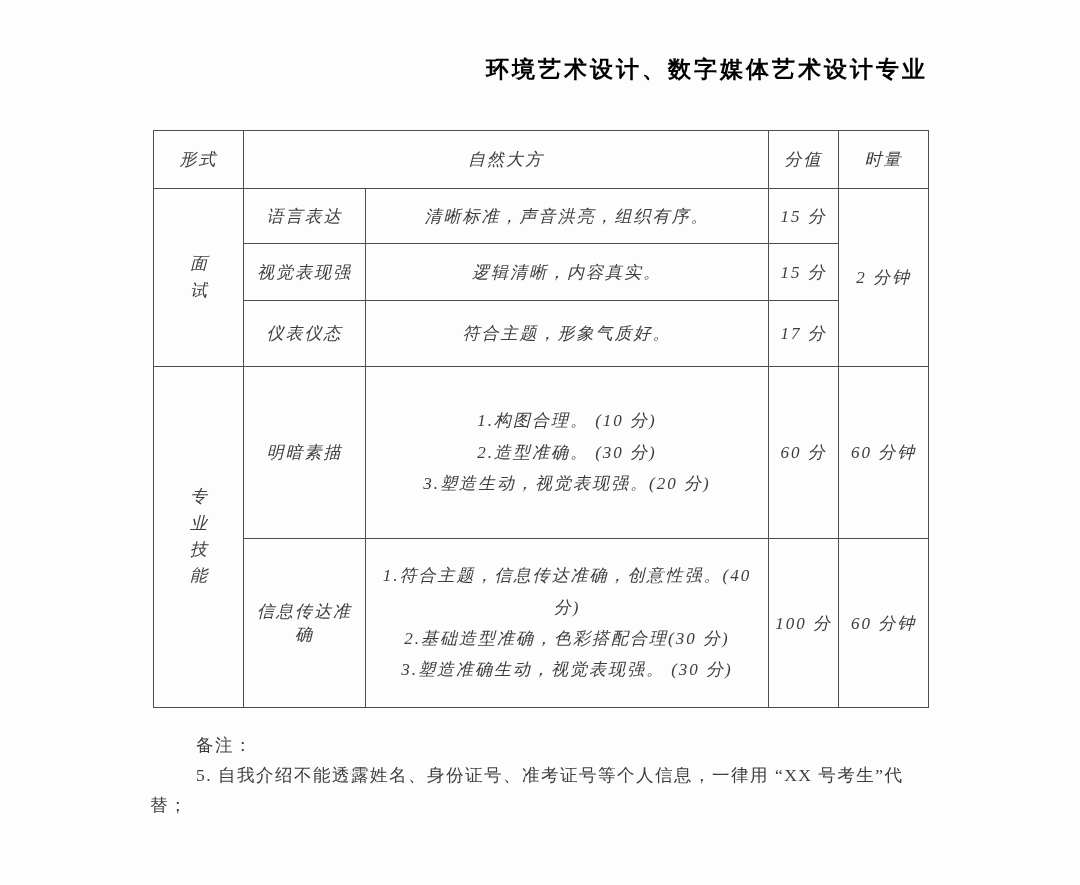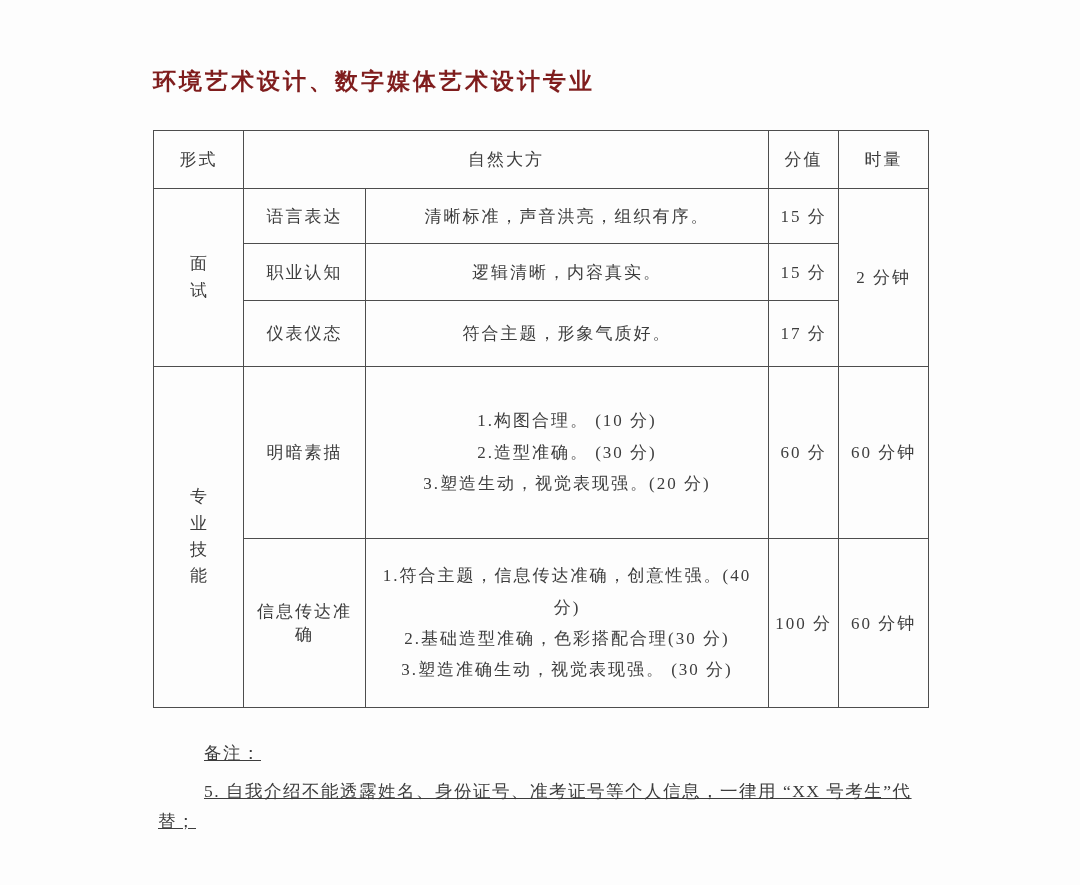--- a/index.html
+++ b/index.html
@@ -11,38 +11,39 @@
     height: 885px;
     position: relative;
     background: #fdfdfd;
     font-family: "Liberation Serif", "DejaVu Serif", serif;
     color: #3d3d3d;
     overflow: hidden;
   }
   .page-title {
     position: absolute;
     left: 153px;
-    top: 66px;
+    top: 54px;
     width: 775px;
-    text-align: left;
+    text-align: right;
     font-size: 23px;
     font-weight: bold;
     letter-spacing: 3px;
-    color: #7f1d1d;
+    color: #000000;
   }
   table.exam-table {
     position: absolute;
     left: 153px;
     top: 130px;
     border-collapse: collapse;
     table-layout: fixed;
     width: 775px;
     font-size: 17px;
     letter-spacing: 2px;
     color: #3d3d3d;
+    font-style: italic;
   }
   table.exam-table td {
     border: 1px solid #4d4d4d;
     text-align: center;
     vertical-align: middle;
     padding: 2px 4px;
     box-sizing: border-box;
   }
   td.cell-requirement-simple {
     text-align: left;
@@ -69,24 +70,23 @@
     position: absolute;
     left: 150px;
     top: 730px;
     width: 800px;
     font-size: 17.5px;
     letter-spacing: 1.5px;
     line-height: 30px;
     color: #3d3d3d;
   }
   .notes p {
-    margin: 8px;
+    margin: 0;
     text-indent: 46px;
     white-space: pre-line;
-    text-decoration: underline;
   }
 </style>
 </head>
 <body>
 
 <div class="page-title">环境艺术设计、数字媒体艺术设计专业</div>
 
 <table class="exam-table">
   <colgroup>
     <col style="width:90px">
@@ -104,21 +104,21 @@
     </tr>
     <tr class="row-r1">
       <td rowspan="3" class="cell-vertical">面
 试</td>
       <td>语言表达</td>
       <td class="cell-requirement-simple">清晰标准，声音洪亮，组织有序。</td>
       <td>15 分</td>
       <td rowspan="3">2 分钟</td>
     </tr>
     <tr class="row-r2">
-      <td>职业认知</td>
+      <td>视觉表现强</td>
       <td class="cell-requirement-simple">逻辑清晰，内容真实。</td>
       <td>15 分</td>
     </tr>
     <tr class="row-r3">
       <td>仪表仪态</td>
       <td class="cell-requirement-simple">符合主题，形象气质好。</td>
       <td>17 分</td>
     </tr>
     <tr class="row-r4">
       <td rowspan="2" class="cell-vertical">专

